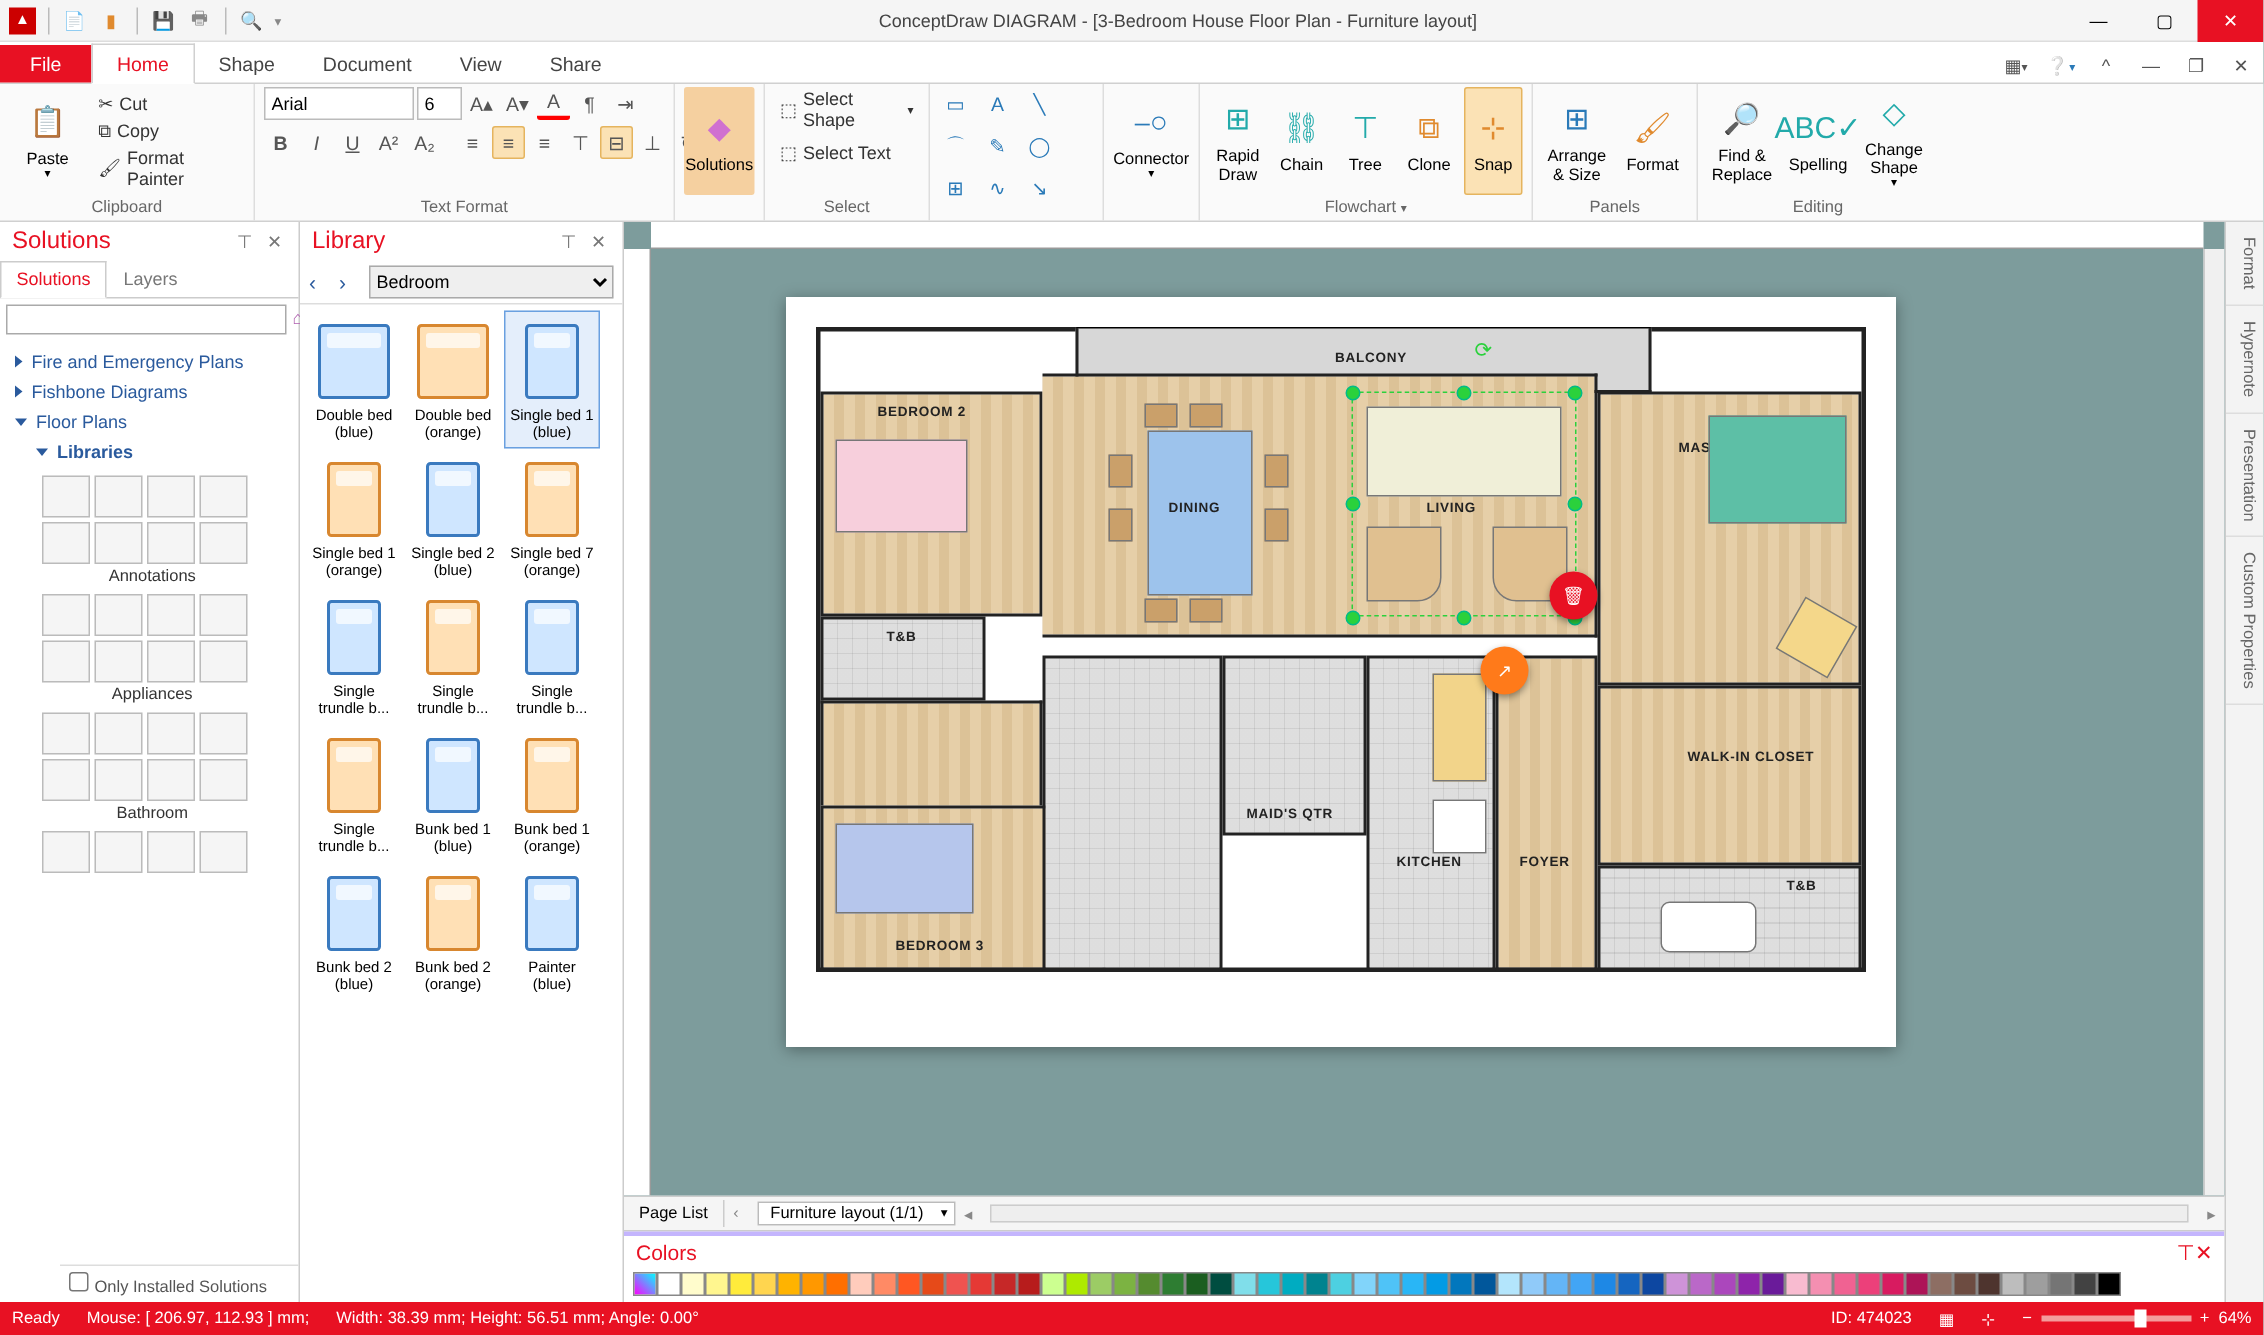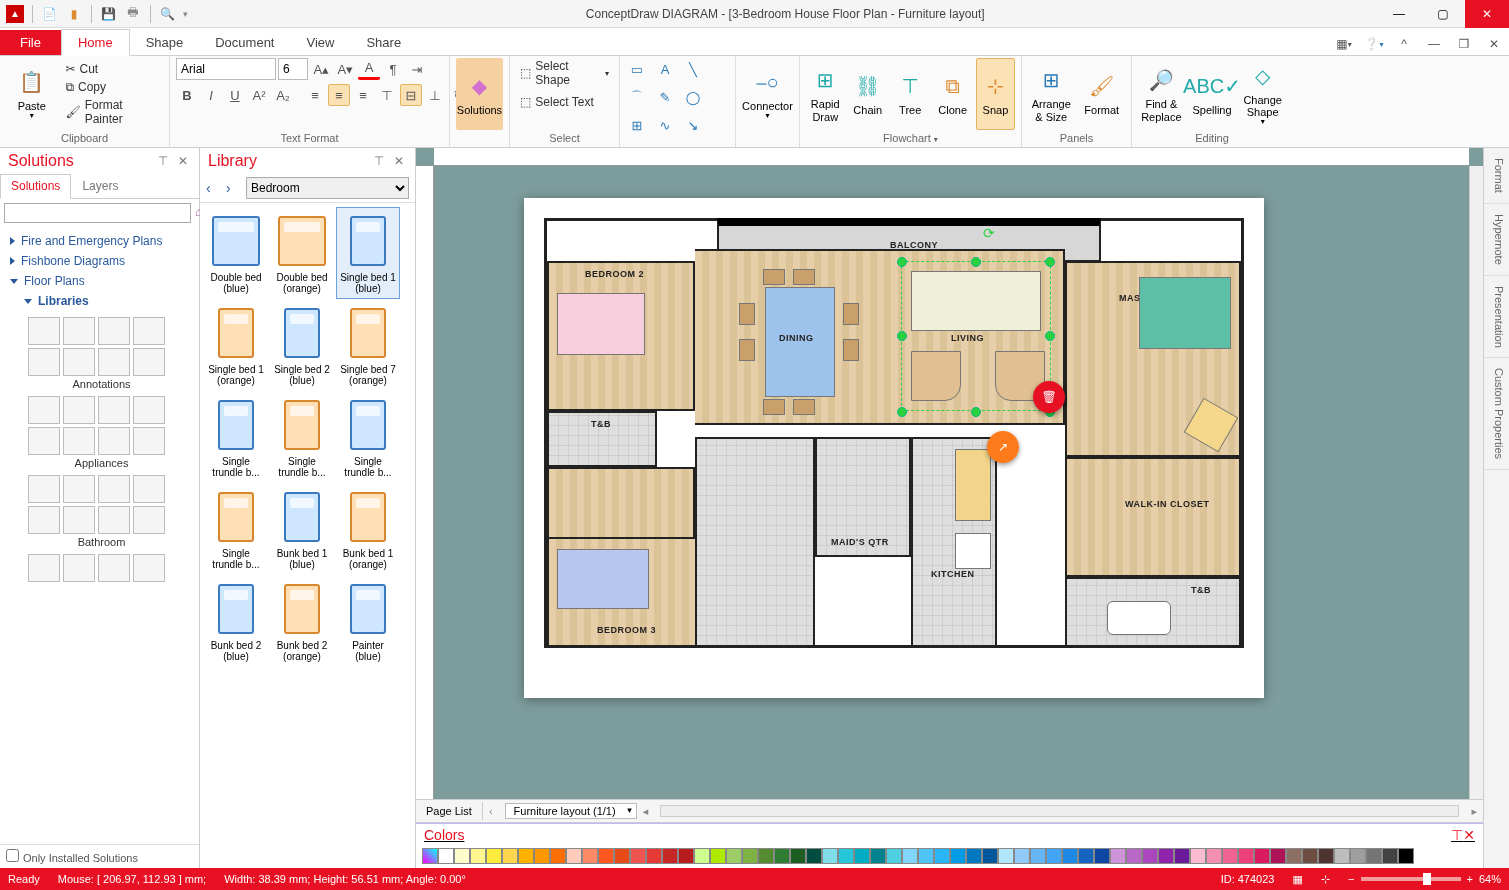--- a/index.html
+++ b/index.html
@@ -91,37 +91,37 @@
 .seldot { position:absolute; width:10px; height:10px; background:#2bd13c; border:1px solid #0b8; border-radius:50%; }
 .actbtn { position:absolute; width:32px; height:32px; border-radius:50%; display:flex; align-items:center; justify-content:center; color:#fff; cursor:pointer; box-shadow:0 2px 5px rgba(0,0,0,.4); }
 
 
 .pagetabs { height:24px; display:flex; align-items:center; border-top:1px solid #ccc; border-bottom:1px solid #ccc; background:#f5f5f5; font-size:11px; }
 .pagetabs .pt { padding:3px 10px; border-right:1px solid #ccc; cursor:pointer; }
 .pagetabs .pill { border:1px solid #bbb; padding:1px 20px 1px 8px; background:#fff; margin-left:6px; cursor:pointer; position:relative; }
 .pagetabs .scroll { flex:1; height:12px; margin:0 6px; background:#eee; border:1px solid #ccc; }
 
 
-.colorsbar { border-top:1px solid #c4b5fd;text-decoration:underline; }
+.colorsbar { border-top:3px solid #c4b5fd; }
 .colorsbar .chead { display:flex; align-items:center; padding:3px 8px; color:#e81123; font-size:14px; }
 .swatches { display:flex; padding:2px 6px 4px; gap:0; flex-wrap:nowrap; overflow:hidden; }
 .sw { width:16px; height:16px; border:1px solid #888; cursor:pointer; flex-shrink:0; }
 
 
 .rightrail { width:26px; border-left:1px solid #ccc; background:#f3f3f3; display:flex; flex-direction:column; }
 .rail-tab { writing-mode:vertical-rl; padding:10px 4px; font-size:11px; color:#666; cursor:pointer; border-bottom:1px solid #ddd; }
 
 
 .status { height:22px; background:#e81123; color:#fff; display:flex; align-items:center; font-size:11px; padding:0 8px; gap:18px; }
 .status .sp { flex:1; }
 .zoom { display:flex; align-items:center; gap:6px; }
 .zoom .track { width:100px; height:4px; background:#f39c9c; position:relative; }
 .zoom .thumb { position:absolute; width:8px; height:12px; background:#fff; top:-4px; left:62%; }
 
-.only-installed { padding:4px 6px; border-top:1px solid #ddd; font-size:11px; color:#555; }
+.only-installed { padding:4px 6px; border-top:1px solid #ddd; font-size:11px; color:#555;margin-left:40px; }
 .only-installed input { margin-right:4px; }
 .scroll-v { width:14px; background:#f0f0f0; border-left:1px solid #ccc; }
 </style>
 </head>
 <body>
 
 <div class="titlebar">
   <div class="qat">
     <div class="qi" style="background:#c00;color:#fff;font-size:10px">▲</div>
     <div class="sep"></div>
@@ -519,21 +519,21 @@
       </div>
   </div>
 
   <div class="canvaswrap">
     <div class="canvas">
       <div class="ruler-h"></div>
       <div class="ruler-v"></div>
       <div class="page">
         <div class="floorplan">
 
-          <div class="room balcony" style="top:-3px;left:170px;right:140px;height:44px;border-top:8px solid #000000">
+          <div class="room balcony" style="top:-3px;left:170px;right:140px;height:44px;border-top:1px solid #000000">
               <div class="rl" style="top:14px;left:45%"><span>BALCONY</span></div>
             </div>
 
           <div class="room wood" style="top:40px;left:0;width:148px;height:150px">
               <div class="rl" style="top:6px;left:36px">BEDROOM 2</div>
             <div class="furniture" style="top:30px;left:8px;width:88px;height:62px;background:#f7cfdc"></div>
           </div>
 
           <div class="room wood" style="top:28px;left:148px;width:370px;height:176px;border-left:none">
             <div class="furniture" style="top:36px;left:70px;width:70px;height:110px;background:#9dc3ec"></div>
@@ -585,20 +585,23 @@
           <div class="room tile" style="top:216px;left:268px;width:96px;height:120px">
               <div class="rl" style="bottom:8px;left:14px">MAID'S QTR</div>
             </div>
 
           <div class="room tile" style="top:216px;left:364px;width:86px;height:210px">
               <div class="rl" style="top:130px;left:18px">KITCHEN</div>
             <div class="furniture" style="top:94px;left:42px;width:36px;height:36px;background:#fff"></div>
             <div class="furniture" style="top:10px;left:42px;width:36px;height:72px;background:#f2d48a"></div>
           </div>
 
+          <div class="room wood" style="top:216px;left:450px;width:68px;height:210px">
+              <div class="rl" style="top:130px;left:14px">FOYER</div>
+            </div>
 
           <div class="room wood" style="top:236px;right:0;width:176px;height:120px">
               <div class="rl" style="top:40px;left:58px;text-align:center">WALK-IN CLOSET</div>
             </div>
 
           <div class="room tile" style="top:356px;right:0;width:176px;height:70px">
               <div class="rl" style="top:6px;right:28px">T&amp;B</div>
             <div class="furniture" style="top:22px;left:40px;width:64px;height:34px;background:#fff;border-radius:6px"></div>
           </div>
 

